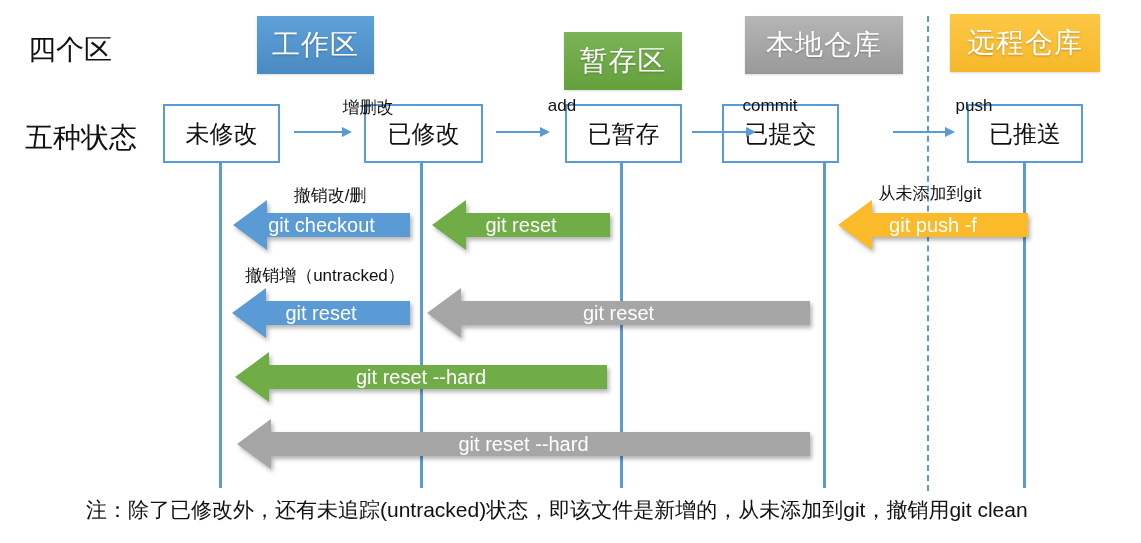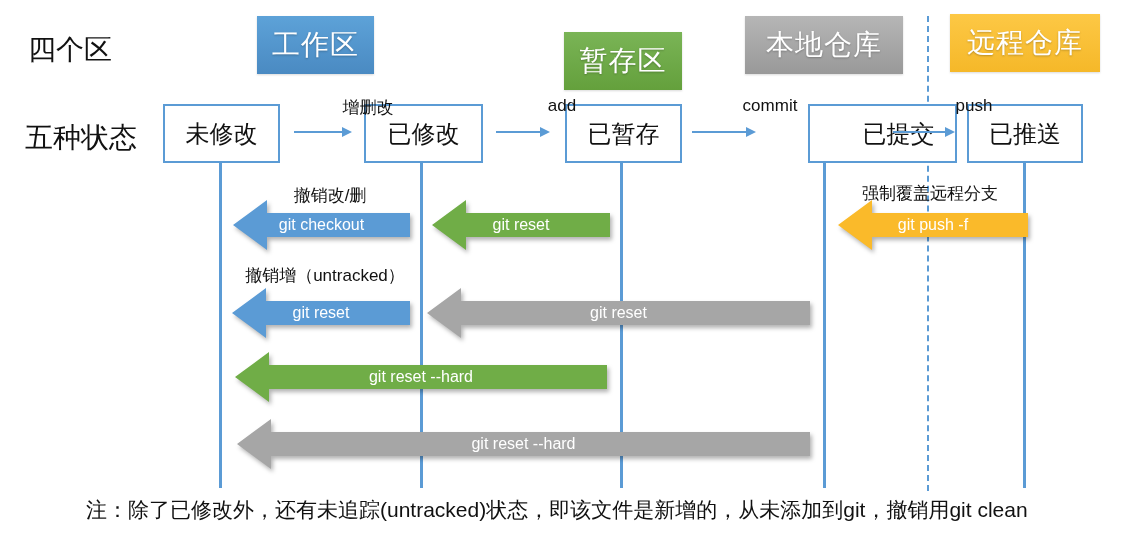--- a/index.html
+++ b/index.html
@@ -28,21 +28,21 @@
   .t-label{position:absolute;top:96px;transform:translateX(-50%);font-size:17px;color:#111;white-space:nowrap;z-index:3;margin-left:44px;}
 
   
   .v-line{position:absolute;top:161px;width:3px;height:327px;background:#5B9BD5;z-index:1;}
   .dash-line{position:absolute;left:927px;top:16px;height:475px;width:0;
     border-left:2px dashed #5B9BD5;z-index:0;}
 
   
   .barrow{position:absolute;height:50px;filter:drop-shadow(2px 3px 2px rgba(0,0,0,0.3));z-index:4;}
   .barrow .shape{width:100%;height:100%;display:flex;align-items:center;justify-content:center;
-    color:#fff;font-size:16px;white-space:nowrap;
+    color:#fff;font-size:20px;white-space:nowrap;
     clip-path:polygon(0 50%, 34px 0, 34px 26%, 100% 26%, 100% 74%, 34px 74%, 34px 100%);}
   .fill-blue  .shape{background:#5B9BD5;}
   .fill-green .shape{background:#70AD47;}
   .fill-gray  .shape{background:#A6A6A6;}
   .fill-yellow.shape,.fill-yellow .shape{background:#FABA2A;}
 
   .ann{position:absolute;transform:translateX(-50%);font-size:17px;color:#111;white-space:nowrap;z-index:5;}
 
   .note{position:absolute;left:86px;top:496px;font-size:21px;color:#111;white-space:nowrap;z-index:5;}
 </style>
@@ -57,21 +57,21 @@
   <div class="dash-line"></div>
 
   <div class="area-box area-blue" style="left:257px;top:16px;width:117px;">工作区</div>
   <div class="area-box area-green" style="left:564px;top:32px;width:118px;">暂存区</div>
   <div class="area-box area-gray" style="left:745px;top:16px;width:158px;">本地仓库</div>
   <div class="area-box area-yellow" style="left:950px;top:14px;width:150px;">远程仓库</div>
 
   <div class="state-box" style="left:163px;width:113px;">未修改</div>
   <div class="state-box" style="left:364px;width:115px;">已修改</div>
   <div class="state-box" style="left:565px;width:113px;">已暂存</div>
-  <div class="state-box" style="left:808px;width:113px;padding-left:32px;">已提交</div>
+  <div class="state-box" style="left:722px;width:113px;">已提交</div>
   <div class="state-box" style="left:967px;width:112px;">已推送</div>
 
   <div class="t-arrow" style="left:294px;width:48px;"></div>
   <div class="t-label" style="left:324px;">增删改</div>
 
   <div class="t-arrow" style="left:496px;width:44px;"></div>
   <div class="t-label" style="left:518px;">add</div>
 
   <div class="t-arrow" style="left:692px;width:54px;"></div>
   <div class="t-label" style="left:726px;">commit</div>
@@ -85,21 +85,21 @@
   <div class="v-line" style="left:823px;"></div>
   <div class="v-line" style="left:1023px;"></div>
 
   <div class="ann" style="left:330px;top:184px;">撤销改/删</div>
   <div class="barrow fill-blue" style="left:233px;top:200px;width:177px;">
     <div class="shape">git checkout</div>
   </div>
   <div class="barrow fill-green" style="left:432px;top:200px;width:178px;">
     <div class="shape">git reset</div>
   </div>
-  <div class="ann" style="left:930px;top:182px;">强制覆盖远程分支</div>
+  <div class="ann" style="left:930px;top:182px;">从未添加到git</div>
   <div class="barrow fill-yellow" style="left:838px;top:200px;width:190px;">
     <div class="shape">git push -f</div>
   </div>
 
   <div class="ann" style="left:325px;top:264px;">撤销增（untracked）</div>
   <div class="barrow fill-blue" style="left:232px;top:288px;width:178px;">
     <div class="shape">git reset</div>
   </div>
   <div class="barrow fill-gray" style="left:427px;top:288px;width:383px;">
     <div class="shape">git reset</div>

